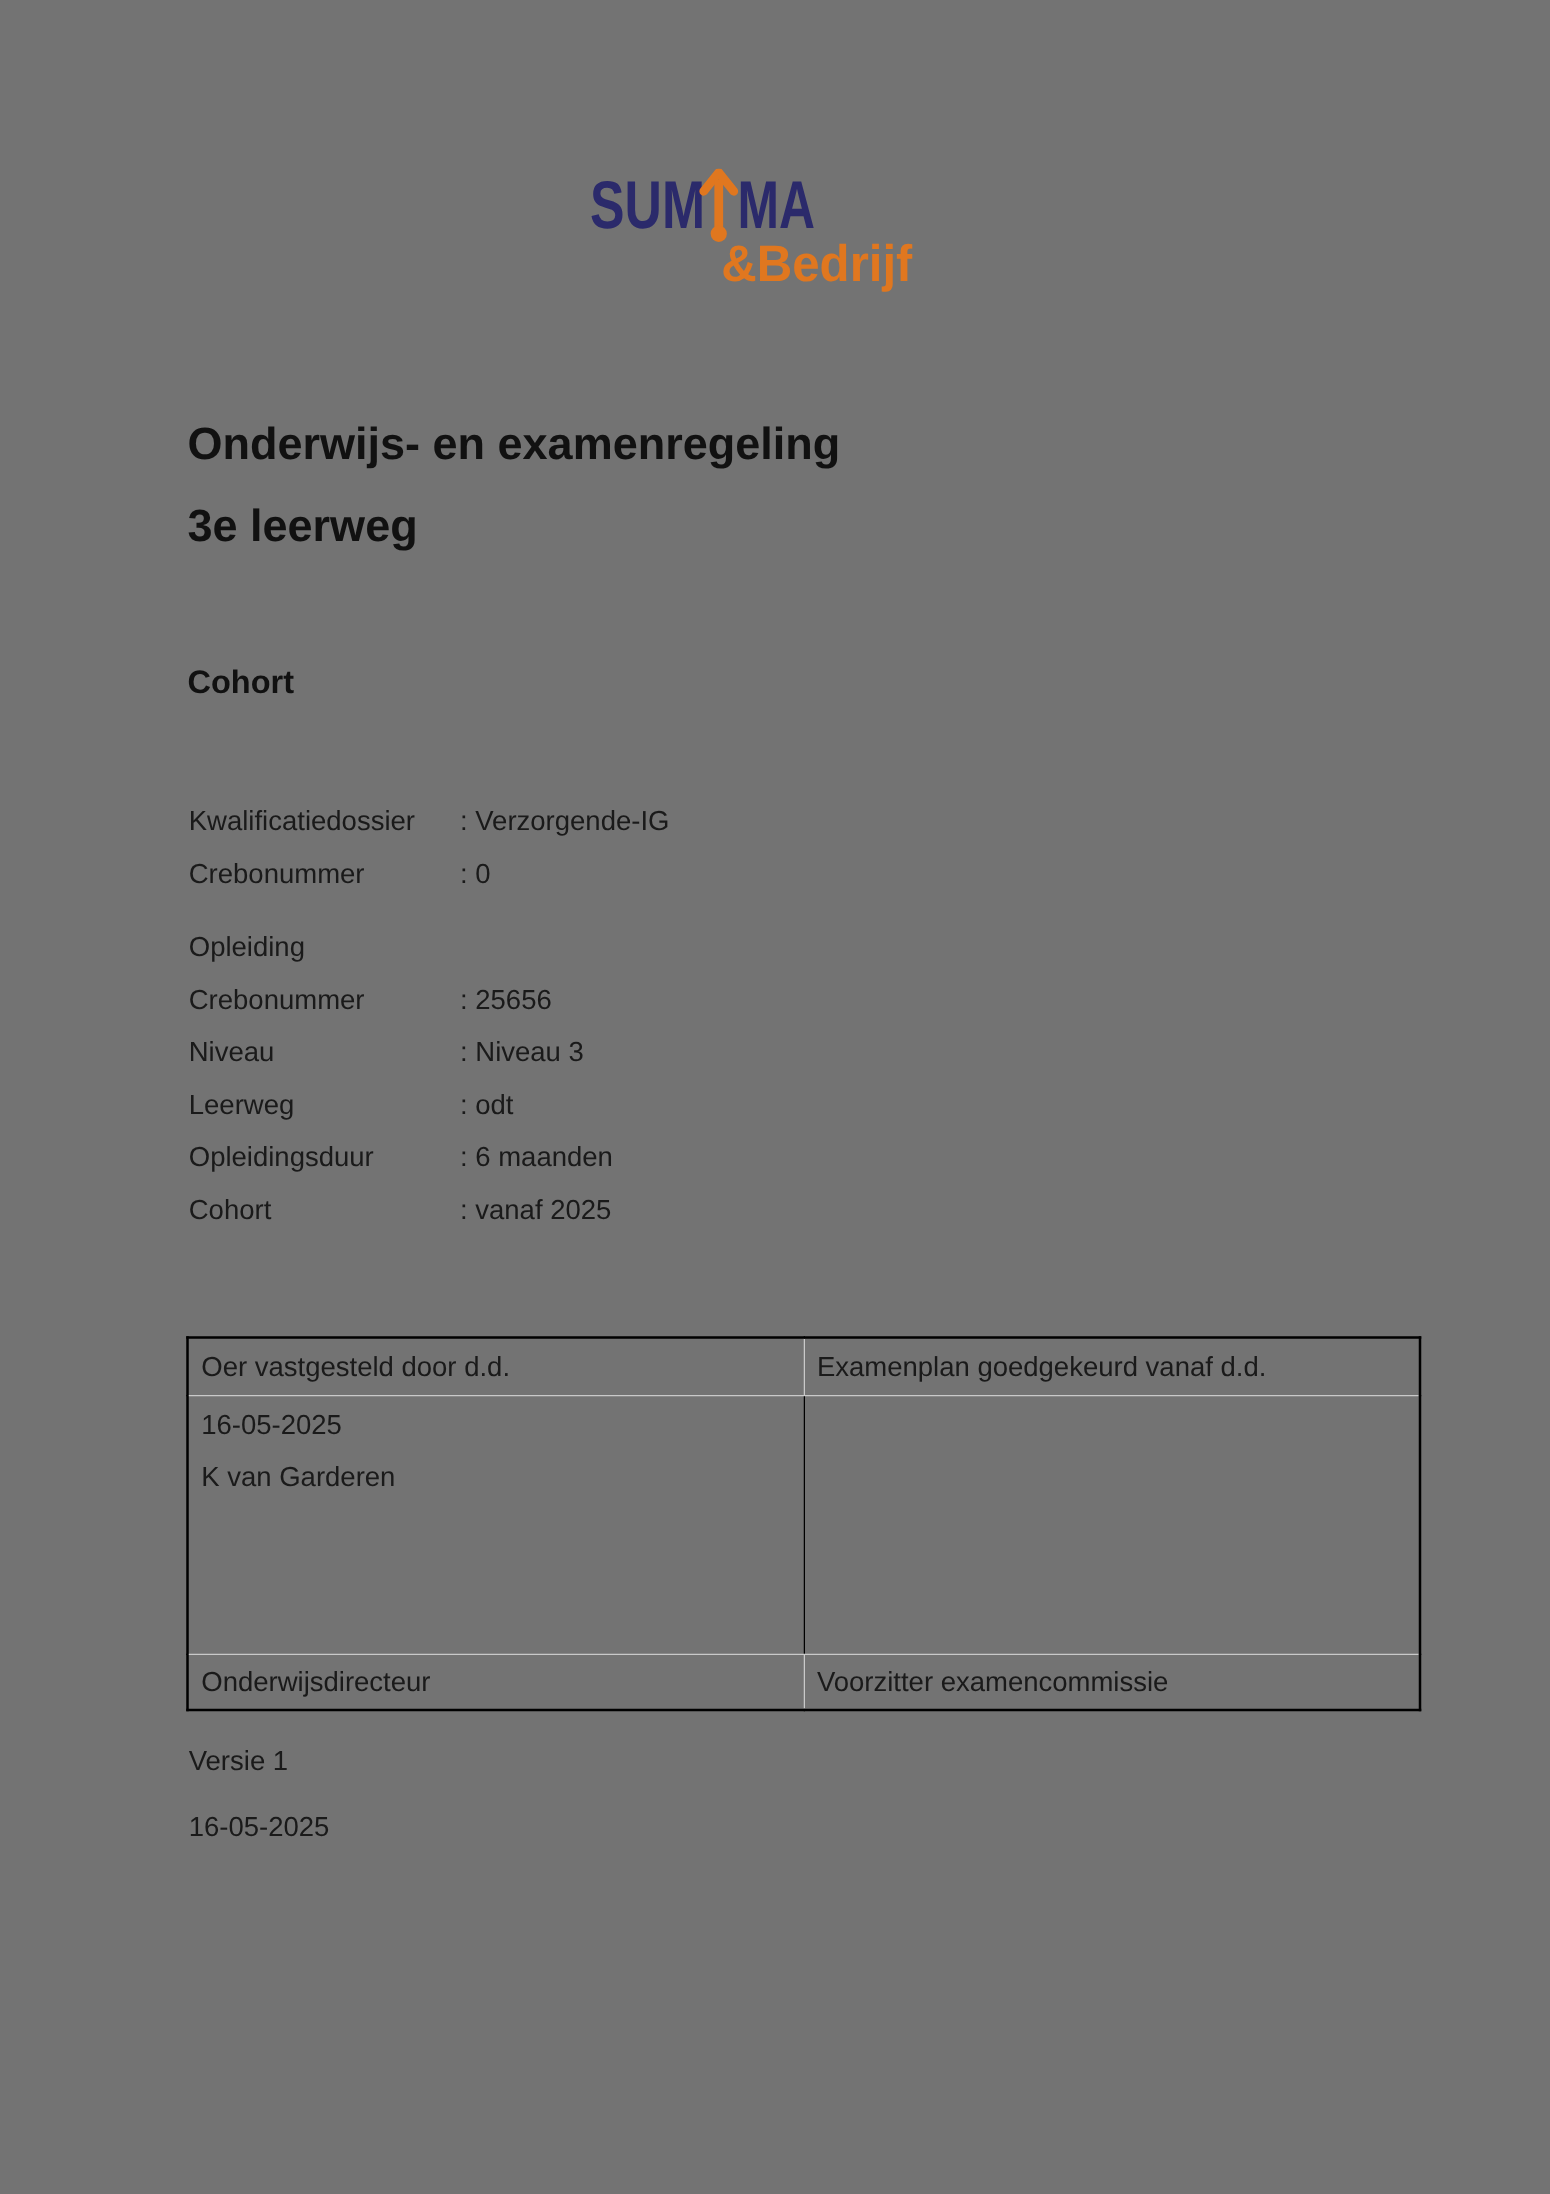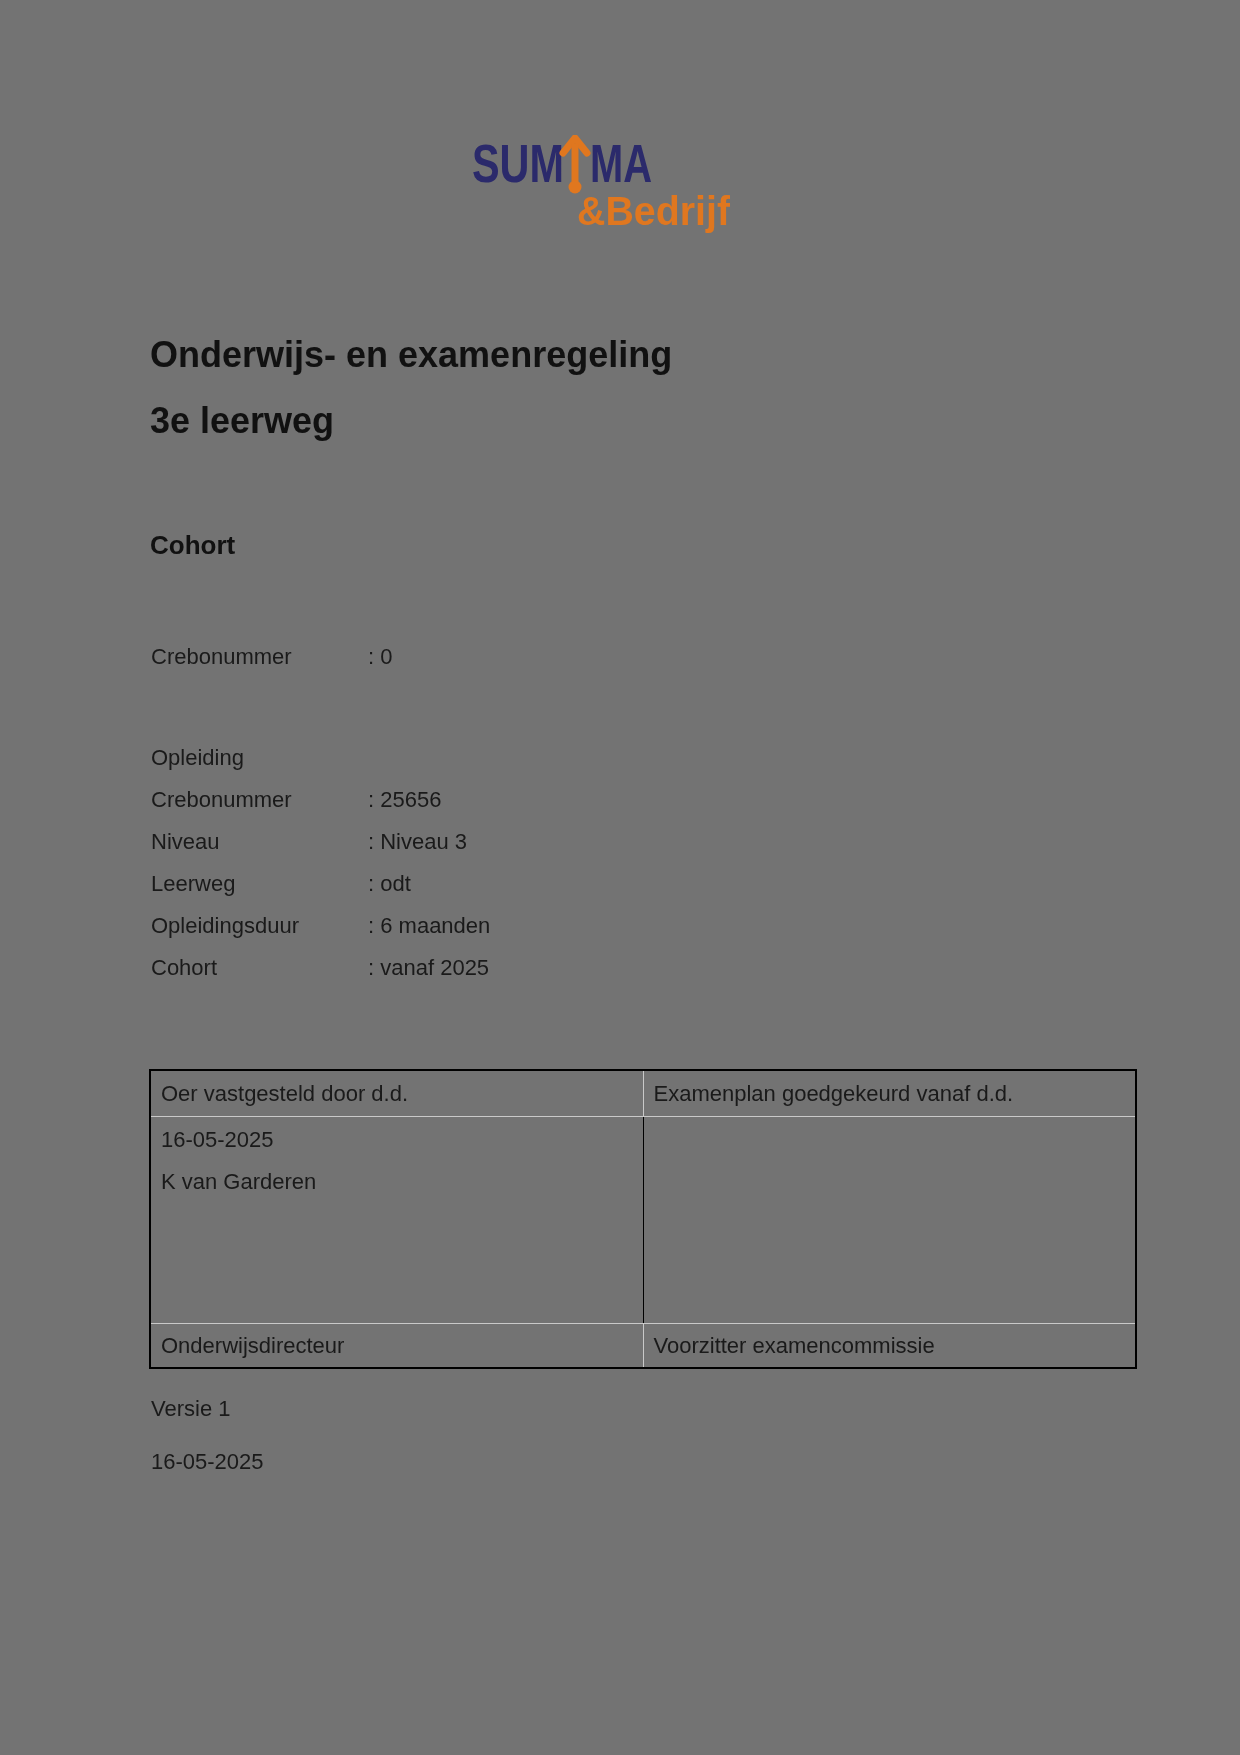--- a/index.html
+++ b/index.html
@@ -63,20 +63,24 @@
       <text x="107" y="90" font-size="41" fill="#e0771f" textLength="153" lengthAdjust="spacingAndGlyphs">&amp;Bedrijf</text>
     </svg>
   </div>
 
   <div class="title-line title-1">Onderwijs- en examenregeling</div>
   <div class="title-line title-2">3e leerweg</div>
   <div class="section-heading">Cohort</div>
 
   <div class="kv-block kv-dossier">
     <div class="kv-row">
+      <span class="kv-label">Kwalificatiedossier</span>
+      <span class="kv-value">: Verzorgende-IG</span>
+    </div>
+    <div class="kv-row">
       <span class="kv-label">Crebonummer</span>
       <span class="kv-value">: 0</span>
     </div>
   </div>
 
   <div class="kv-block kv-opleiding">
     <div class="kv-row">
       <span class="kv-label">Opleiding</span>
     </div>
     <div class="kv-row">

